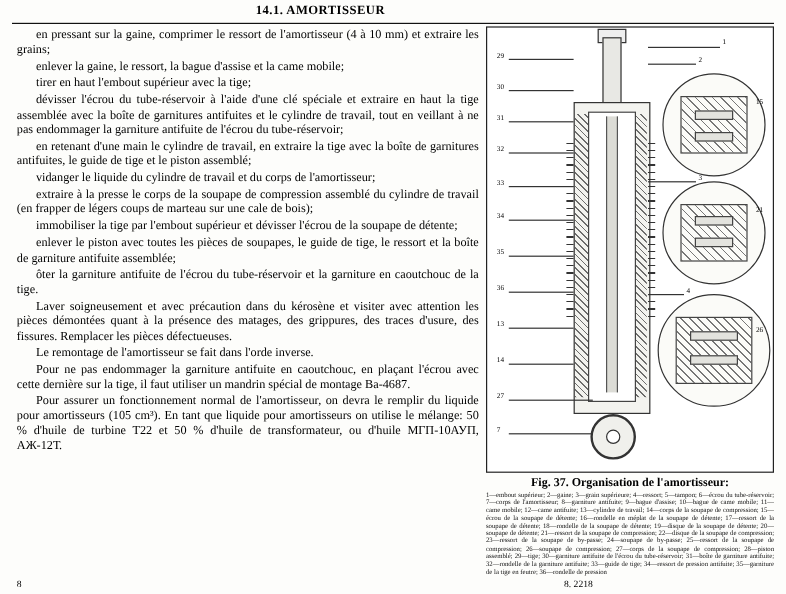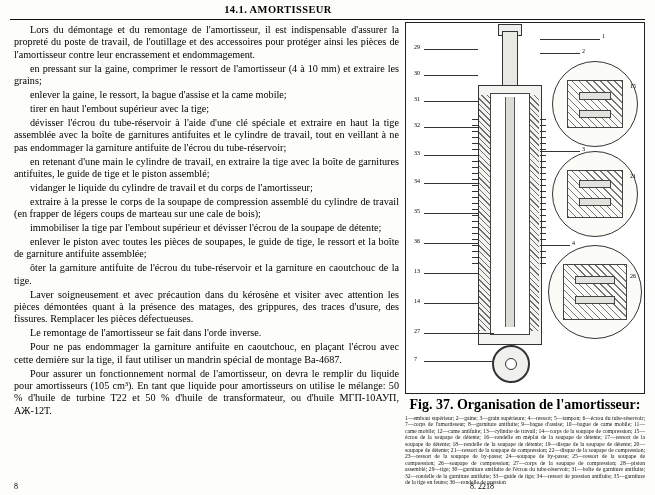--- a/index.html
+++ b/index.html
@@ -23,21 +23,20 @@
   }
   .page-title {
     position: absolute;
     top: 4px;
     left: 0;
     width: 534px;
     text-align: center;
     font-size: 10.5px;
     font-weight: bold;
     letter-spacing: 0.4px;
-    margin-left: 11px;
   }
   .rule-top {
     position: absolute;
     top: 19px;
     left: 10px;
     width: 635px;
     height: 1px;
     background: #111;
   }
   .col-left {
@@ -64,21 +63,21 @@
   .fig-box {
     position: relative;
     width: 238px;
     height: 370px;
     border: 1px solid #222;
     background: #ffffff;
     overflow: hidden;
   }
   .fig-caption {
     margin-top: 3px;
-    font-size: 14px;
+    font-size: 10px;
     text-align: center;
     font-weight: bold;
   }
   .fig-legend {
     margin-top: 2px;
     font-size: 5.6px;
     line-height: 6.4px;
     text-align: justify;
     color: #111;
   }
@@ -224,21 +223,20 @@
 </style>
 </head>
 <body>
 
 <div class="page">
 
   <div class="page-title">14.1. AMORTISSEUR</div>
   <div class="rule-top"></div>
 
   <div class="col-left">
-    <p>Lors du démontage et du remontage de l'amortisseur, il est indispensable d'assurer la propreté du poste de travail, de l'outillage et des accessoires pour protéger ainsi les pièces de l'amortisseur contre leur encrassement et endommagement.</p>
     <p>en pressant sur la gaine, comprimer le ressort de l'amortisseur (4 à 10 mm) et extraire les grains;</p>
     <p>enlever la gaine, le ressort, la bague d'assise et la came mobile;</p>
     <p>tirer en haut l'embout supérieur avec la tige;</p>
     <p>dévisser l'écrou du tube-réservoir à l'aide d'une clé spéciale et extraire en haut la tige assemblée avec la boîte de garnitures antifuites et le cylindre de travail, tout en veillant à ne pas endommager la garniture antifuite de l'écrou du tube-réservoir;</p>
     <p>en retenant d'une main le cylindre de travail, en extraire la tige avec la boîte de garnitures antifuites, le guide de tige et le piston assemblé;</p>
     <p>vidanger le liquide du cylindre de travail et du corps de l'amortisseur;</p>
     <p>extraire à la presse le corps de la soupape de compression assemblé du cylindre de travail (en frapper de légers coups de marteau sur une cale de bois);</p>
     <p>immobiliser la tige par l'embout supérieur et dévisser l'écrou de la soupape de détente;</p>
     <p>enlever le piston avec toutes les pièces de soupapes, le guide de tige, le ressort et la boîte de garniture antifuite assemblée;</p>
     <p>ôter la garniture antifuite de l'écrou du tube-réservoir et la garniture en caoutchouc de la tige.</p>

